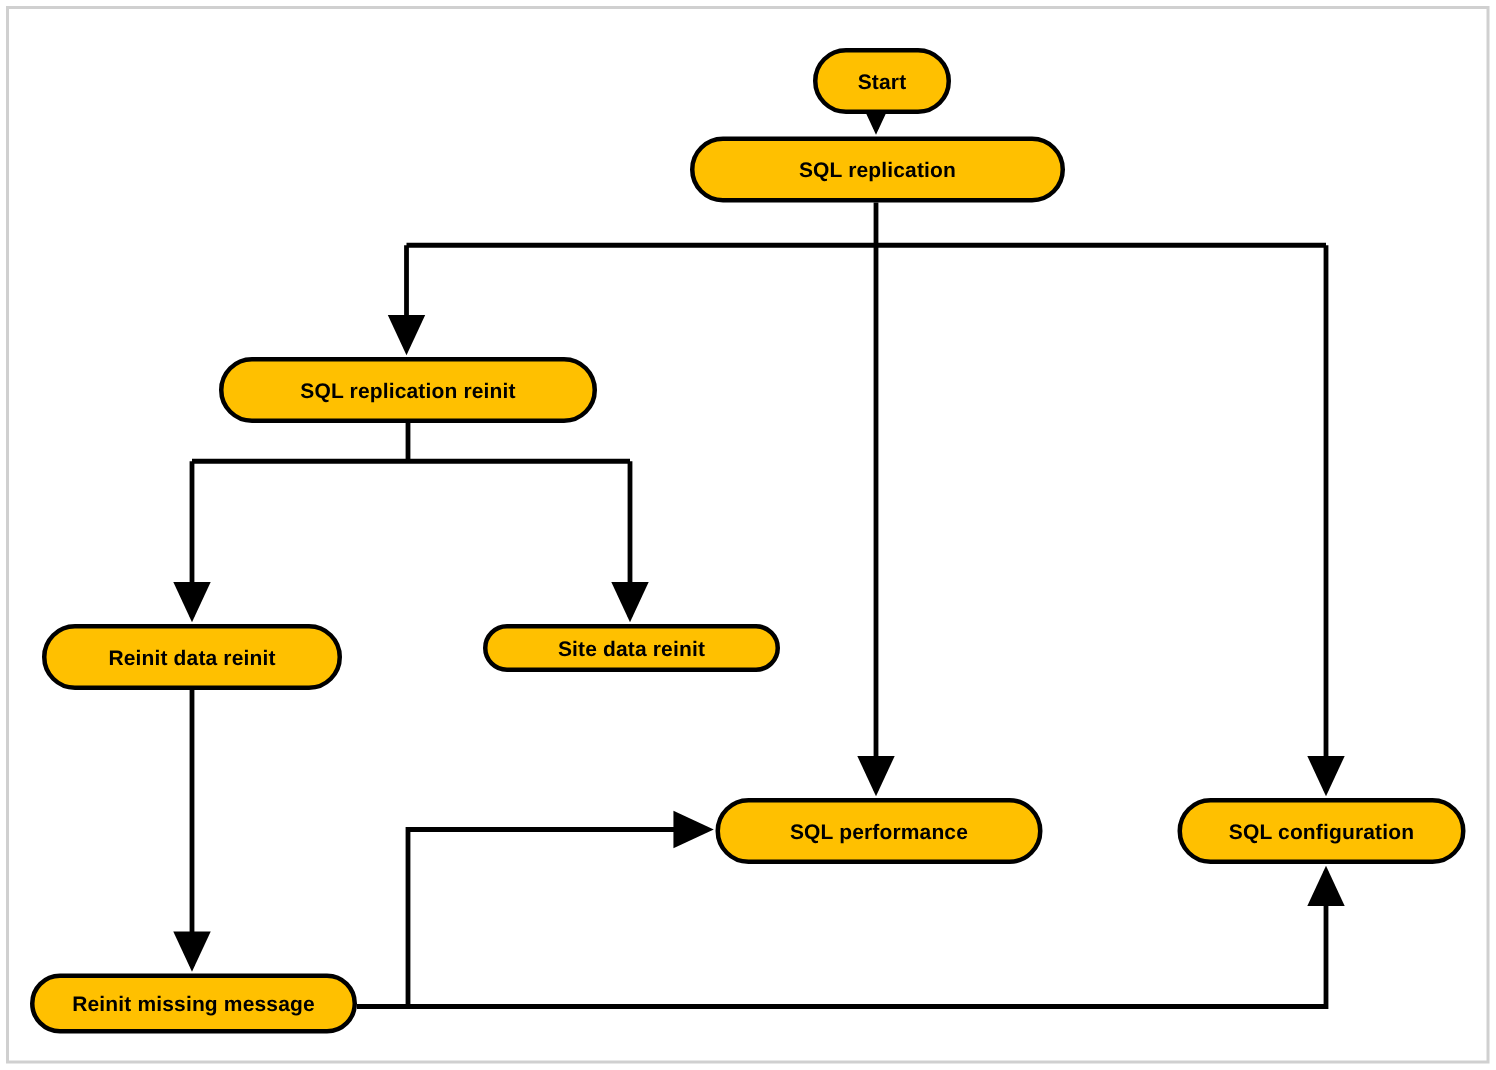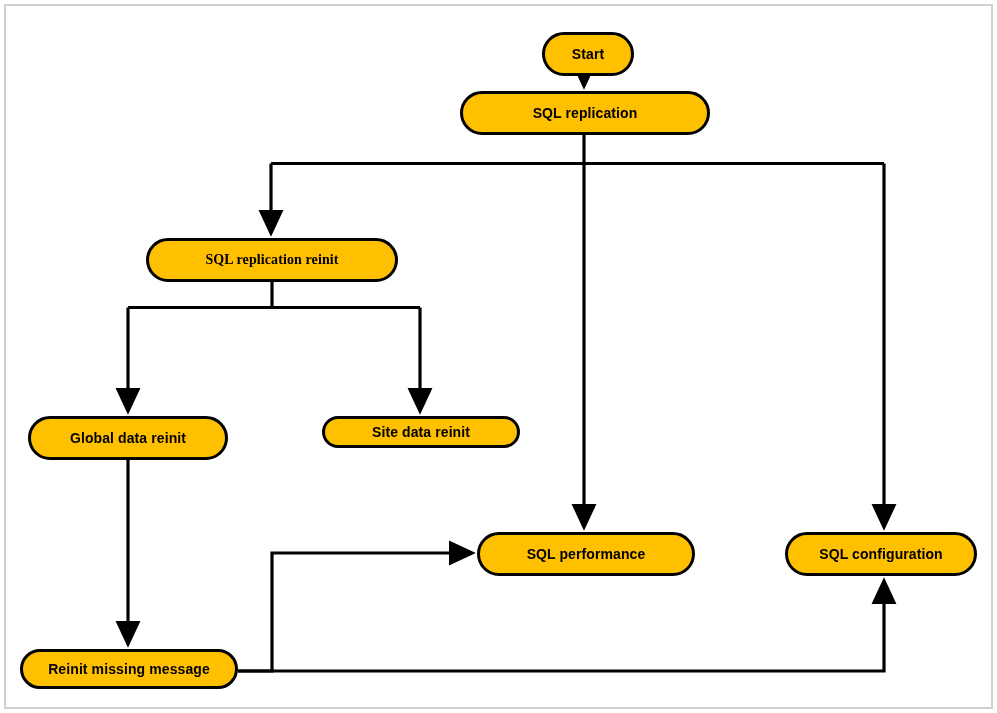--- a/index.html
+++ b/index.html
@@ -96,26 +96,26 @@
   </svg>
 
   <div class="node" style="left:542px; top:12px; width:92px; height:44px;margin-top:20px;">
     <span class="node-label">Start</span>
   </div>
 
   <div class="node" style="left:460px; top:91px; width:250px; height:44px;align-items:center;">
     <span class="node-label">SQL replication</span>
   </div>
 
-  <div class="node" style="left:146px; top:238px; width:252px; height:44px;font-family:Liberation Serif, serif;">
+  <div class="node" style="left:146px; top:238px; width:252px; height:44px;">
     <span class="node-label">SQL replication reinit</span>
   </div>
 
   <div class="node" style="left:28px; top:416px; width:200px; height:44px;">
-    <span class="node-label">Global data reinit</span>
+    <span class="node-label">Reinit data reinit</span>
   </div>
 
   <div class="node" style="left:322px; top:416px; width:198px; height:32px;">
     <span class="node-label">Site data reinit</span>
   </div>
 
   <div class="node" style="left:785px; top:532px; width:192px; height:44px;">
     <span class="node-label">SQL configuration</span>
   </div>
 

